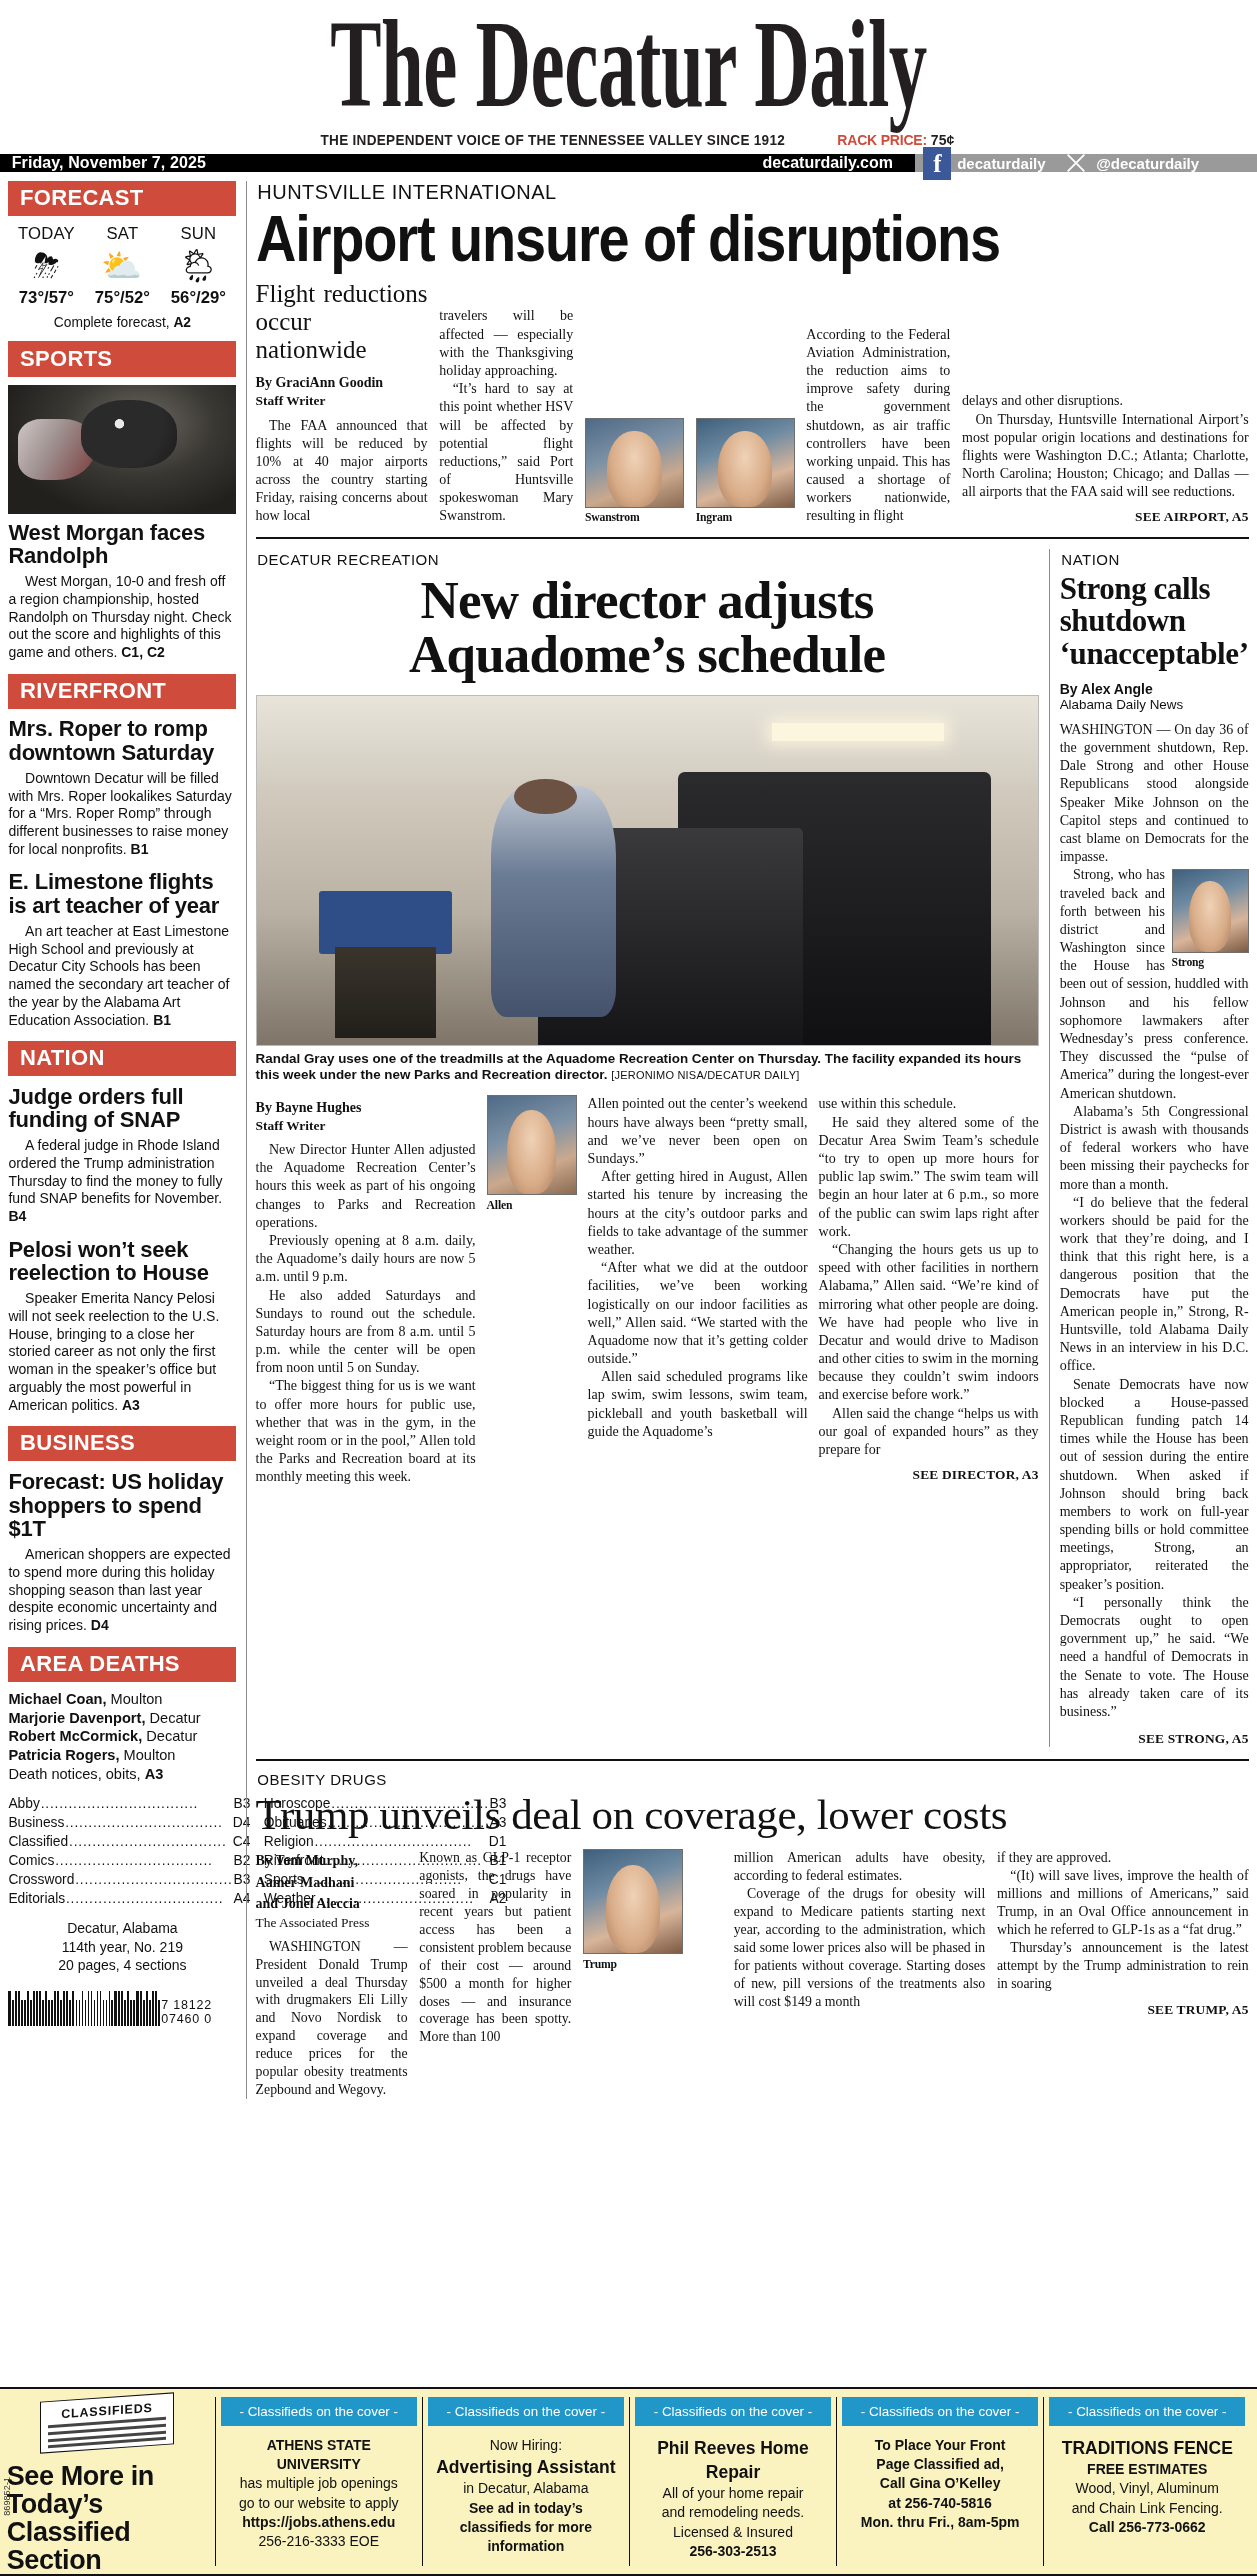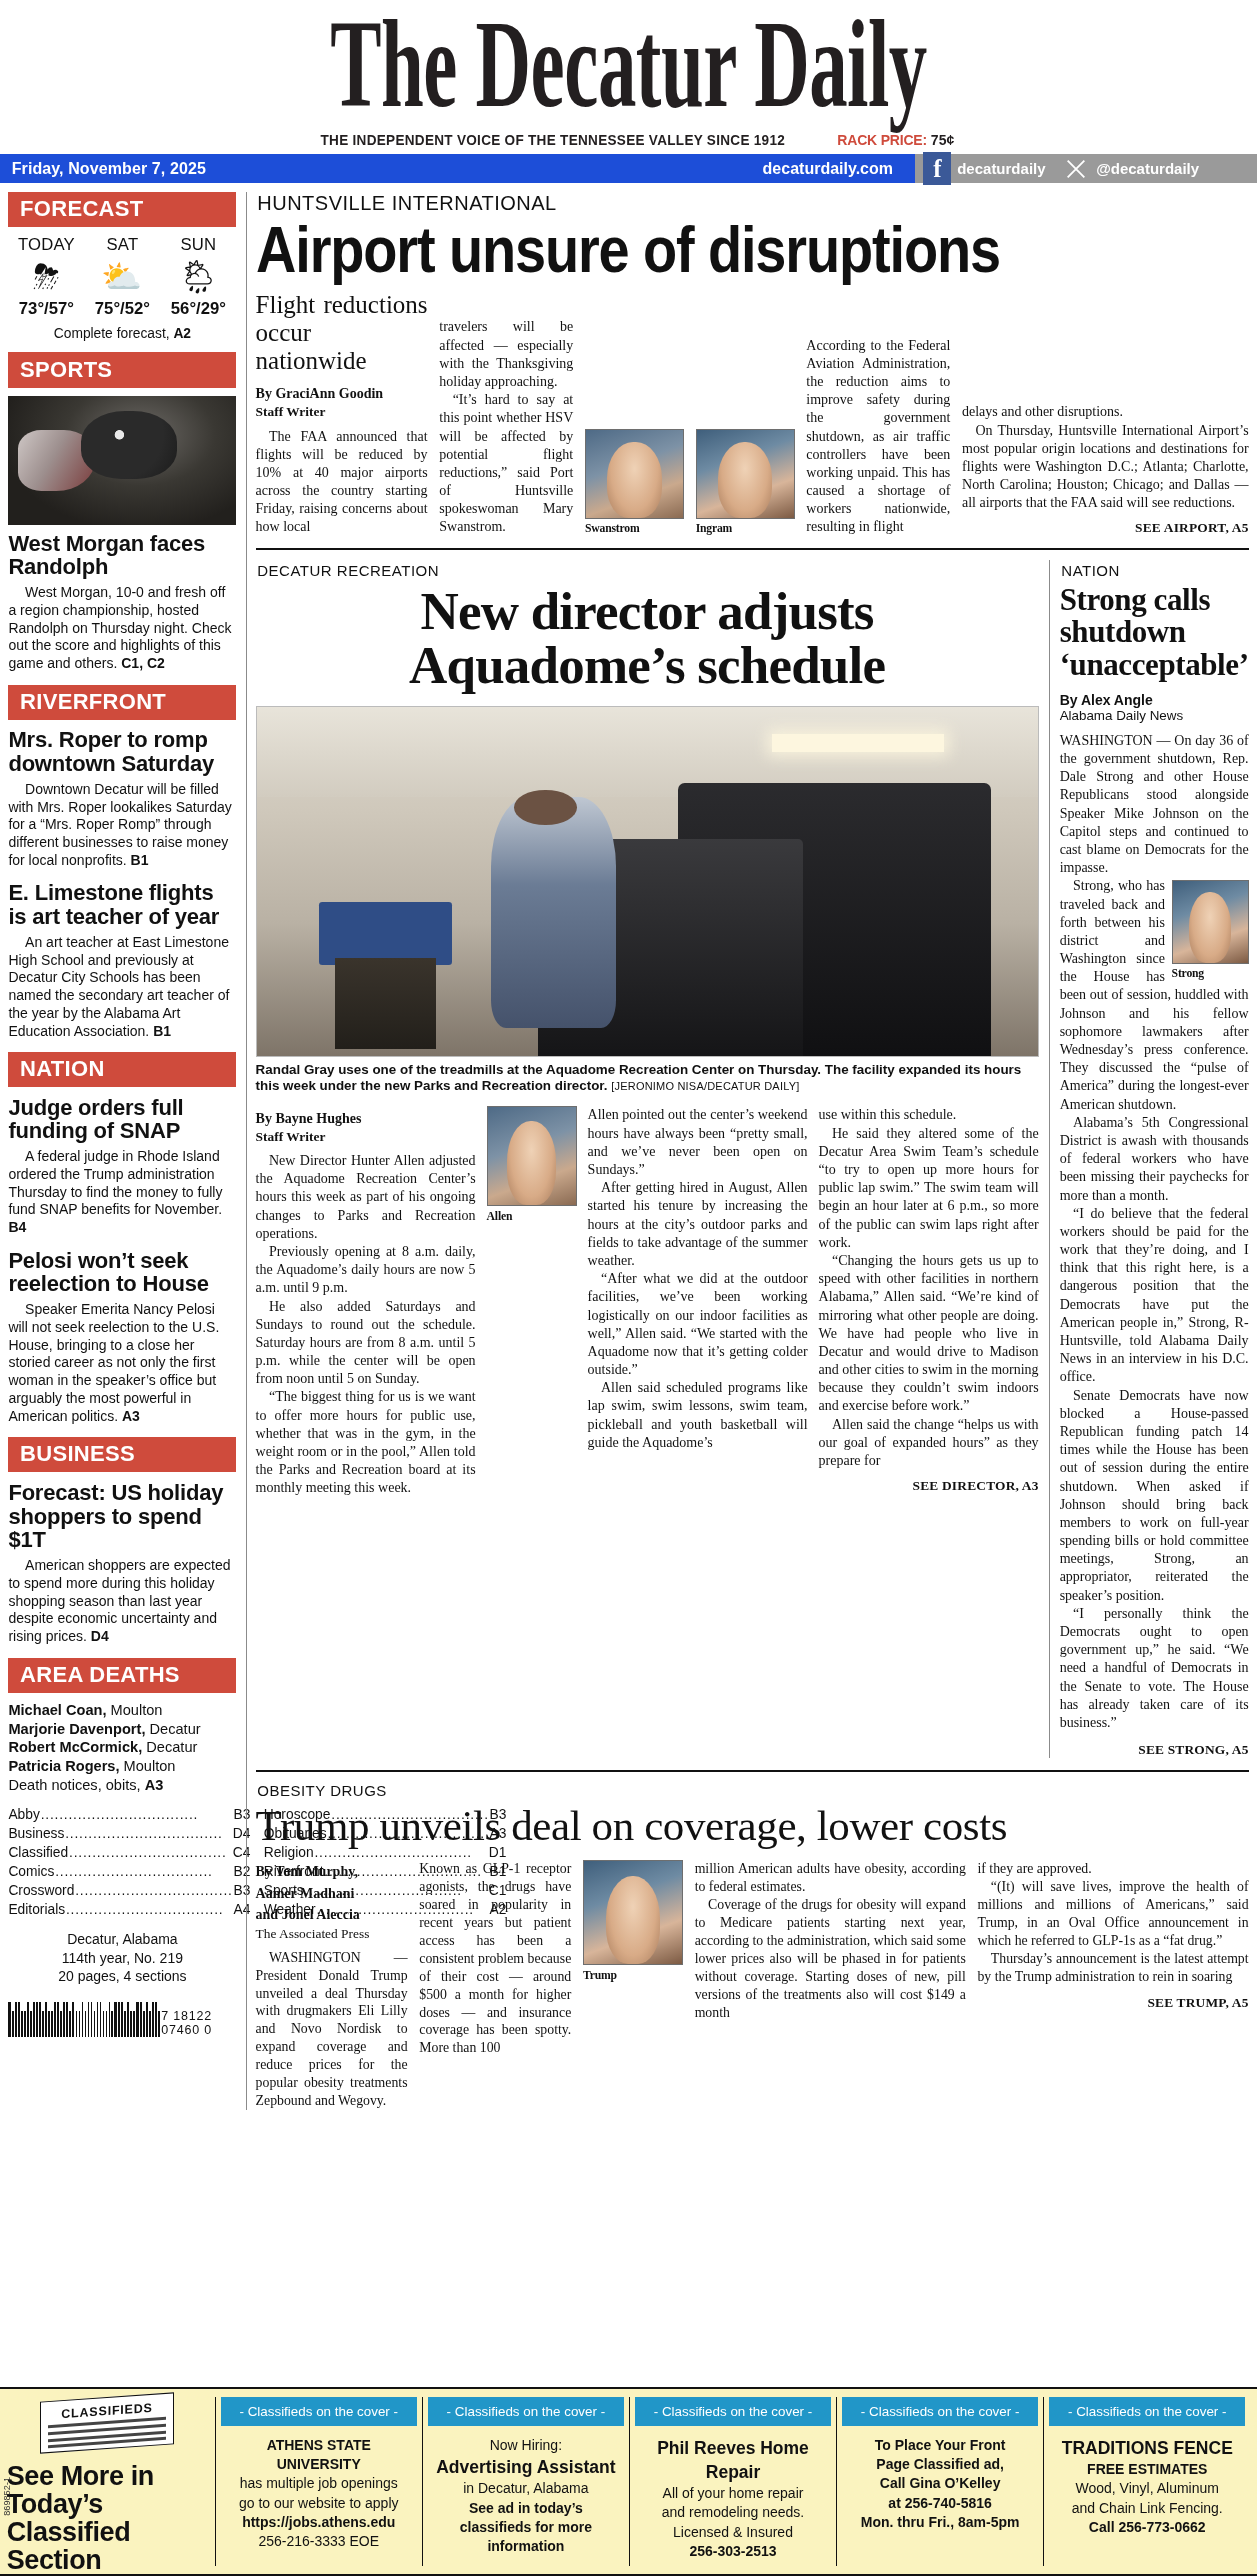--- a/index.html
+++ b/index.html
@@ -36,21 +36,21 @@
     font-weight:700; font-size:14.6px; letter-spacing:0.3px;
     transform: scaleX(0.93); transform-origin:center;
     color:#231f20;
   }
   .rack { font-size:14px; font-weight:700; }
   .rack .rack-label { color:#cf4b3c; letter-spacing:-0.2px; }
   .rack .rack-price { color:#231f20; }
 
   
   .datebar {
-    height: 29px; background:#1d4ed8; display:flex; align-items:stretch;
+    height: 18px; background:#000000; display:flex; align-items:stretch;
     color:#fff; margin-top:1.7px;
   }
   .datebar .date {
     flex: 0 0 auto; display:flex; align-items:center; padding-left:11.7px;
     font-weight:700; font-size:16px; letter-spacing:0.1px;
   }
   .datebar .spacer { flex:1 1 auto; }
   .datebar .site {
     display:flex; align-items:center; padding-right:22px;
     font-weight:700; font-size:16px;
@@ -639,21 +639,21 @@
             <div class="byline-sub" style="font-weight:400;">The Associated Press</div>
             <p style="margin-top:6.7px;">WASHINGTON — President Donald Trump unveiled a deal Thursday with drugmakers Eli Lilly and Novo Nordisk to expand coverage and reduce prices for the popular obesity treatments Zepbound and Wegovy.</p>
           </div>
           <div class="c" style="flex:0 0 152px;">
             <p class="noind">Known as GLP-1 receptor agonists, the drugs have soared in popularity in recent years but patient access has been a consistent problem because of their cost — around $500 a month for higher doses — and insurance coverage has been spotty. More than 100</p>
           </div>
           <div class="c" style="flex:0 0 100px;">
             <div class="mug photo-face f2" style="height:105px;"></div>
             <div class="mug-cap">Trump</div>
           </div>
-          <div class="c" style="flex:1 1 0;">
+          <div class="c" style="flex:1 1 0;margin-left:39px;">
             <p class="noind">million American adults have obesity, according to federal estimates.</p>
             <p>Coverage of the drugs for obesity will expand to Medicare patients starting next year, according to the administration, which said some lower prices also will be phased in for patients without coverage. Starting doses of new, pill versions of the treatments also will cost $149 a month</p>
           </div>
           <div class="c" style="flex:1 1 0;">
             <p class="noind">if they are approved.</p>
             <p>“(It) will save lives, improve the health of millions and millions of Americans,” said Trump, in an Oval Office announcement in which he referred to GLP-1s as a “fat drug.”</p>
             <p>Thursday’s announcement is the latest attempt by the Trump administration to rein in soaring</p>
             <p class="noind jump" style="text-align:right;margin-top:8.4px;">SEE TRUMP, A5</p>
           </div>
         </div>

